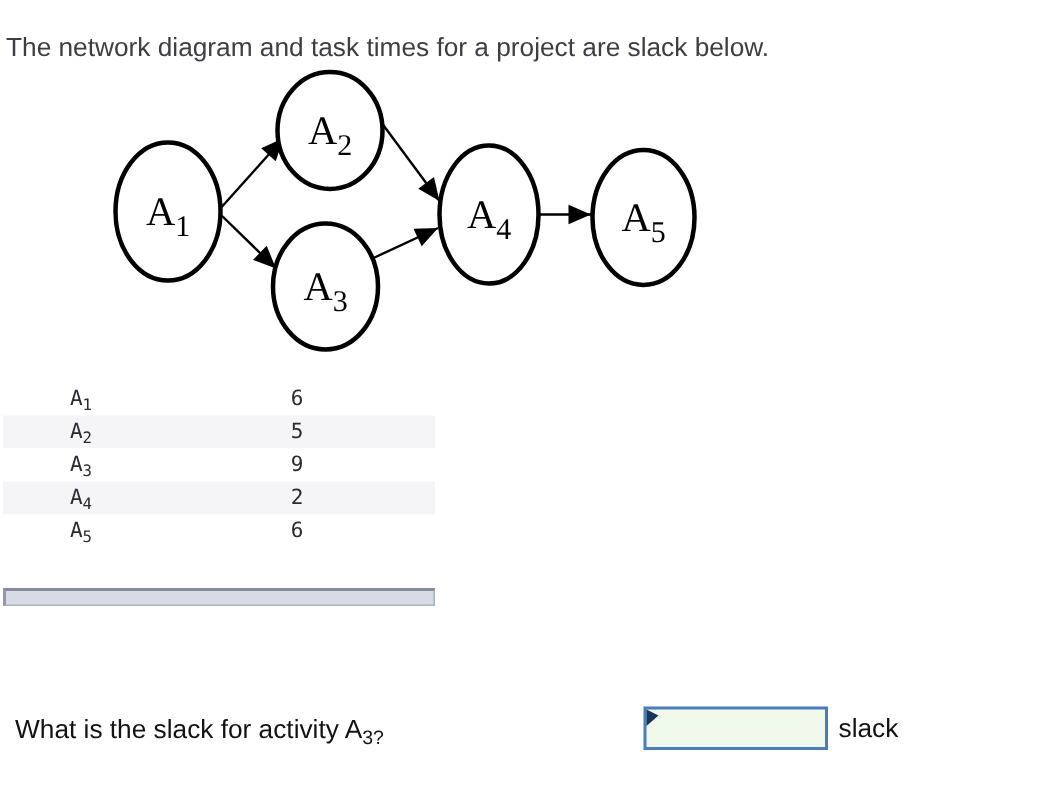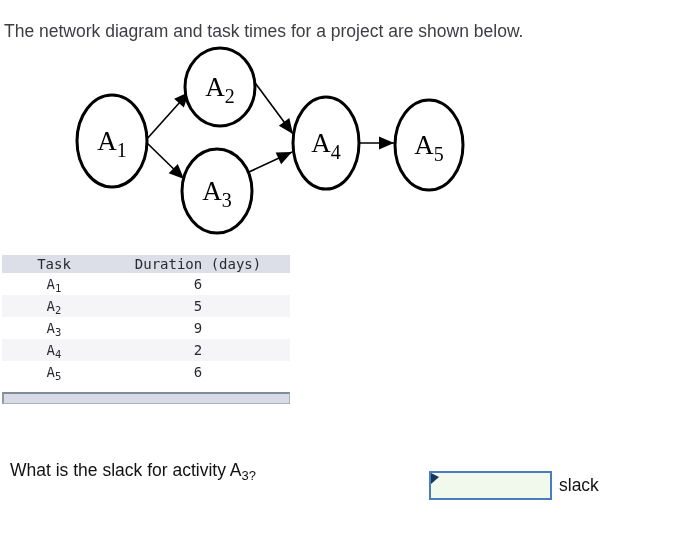--- a/index.html
+++ b/index.html
@@ -25,41 +25,41 @@
   .c-task{width:104px;text-align:center;}
   .c-dur{flex:1;text-align:center;}
   .tsub{font-size:10.5px;position:relative;top:3px;}
   .h-scrollbar{
     position:absolute;left:2px;top:392px;width:288px;height:12px;
     box-sizing:border-box;background:#d7dbe5;
     border:1px solid #aab0bc;border-top:2px solid #828a9c;border-left:2px solid #9097a6;
   }
   
   .question{
-    position:absolute;left:10px;top:460px;font-size:17.5px;color:#121212;
+    position:absolute;left:10px;top:476px;font-size:17.5px;color:#121212;
     white-space:nowrap;
   }
   .qsub{font-size:13px;position:relative;top:4px;}
   .answer-wrap{position:absolute;left:429px;top:471px;width:123px;height:29px;}
   .answer-input{
     width:123px;height:29px;box-sizing:border-box;
     border:2px solid #4a7dbd;background:#f1f9ed;outline:none;
     padding:2px 5px;font-size:15px;font-family:"Liberation Sans",sans-serif;
   }
   .flag-marker{
     position:absolute;left:2px;top:2px;width:0;height:0;
     border-left:8px solid #17365d;
     border-top:4px solid transparent;border-bottom:7px solid transparent;
   }
   .days-label{position:absolute;left:559px;top:475px;font-size:17.5px;color:#121212;}
 </style>
 </head>
 <body>
 
-<div class="page-title">The network diagram and task times for a project are shown below.</div>
+<div class="page-title">The network diagram and task times for a project are slack below.</div>
 
 <svg id="diagram" width="500" height="248">
     <g>
       <line x1="146" y1="140" x2="189" y2="92" stroke="#000000" stroke-width="1.6"></line>
       <polygon points="189,92 183.83270485842127,107.50964412614994 174.14984549402152,98.83541594554183" fill="#000000"></polygon>
     </g>
     <g>
       <line x1="146" y1="142" x2="184" y2="179" stroke="#000000" stroke-width="1.6"></line>
       <polygon points="184,179 168.71842373792288,173.1928124753612 177.7874406189335,163.87868702999893" fill="#000000"></polygon>
     </g>
@@ -91,24 +91,20 @@
       <ellipse cx="326" cy="143" rx="33" ry="46" fill="#ffffff" stroke="#000000" stroke-width="3"></ellipse>
       <text x="326" y="152" text-anchor="middle" font-size="27" class="node-label">A<tspan dy="7" font-size="20">4</tspan></text>
     </g>
     <g>
       <ellipse cx="429" cy="145" rx="34" ry="45" fill="#ffffff" stroke="#000000" stroke-width="3"></ellipse>
       <text x="429" y="154" text-anchor="middle" font-size="27" class="node-label">A<tspan dy="7" font-size="20">5</tspan></text>
     </g>
   </svg>
 
 <div class="task-table">
-  <div class="thead">
-    <div class="c-task">Task</div>
-    <div class="c-dur">Duration (days)</div>
-  </div>
   <div id="tbody">
       <div class="trow">
         <div class="c-task"><span>A</span><span class="tsub">1</span></div>
         <div class="c-dur">6</div>
       </div>
       <div class="trow alt">
         <div class="c-task"><span>A</span><span class="tsub">2</span></div>
         <div class="c-dur">5</div>
       </div>
       <div class="trow">

